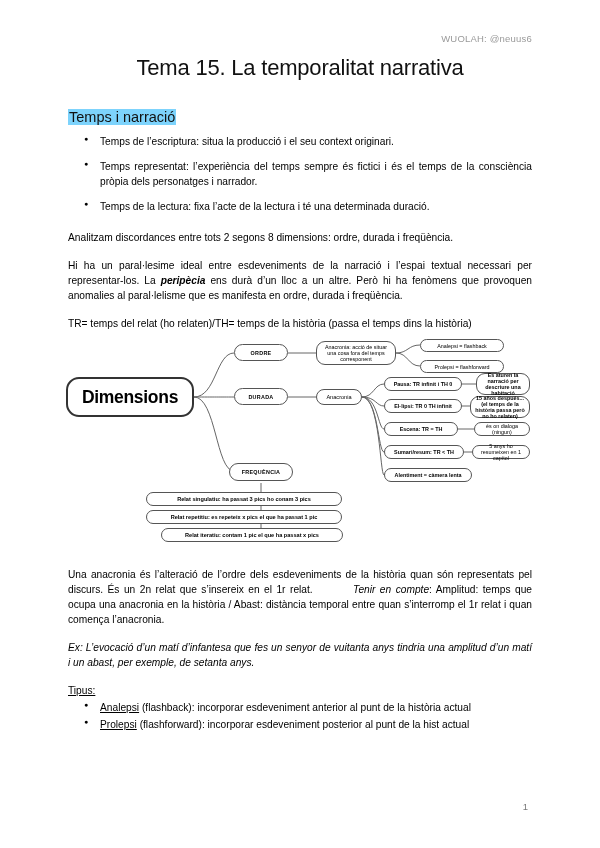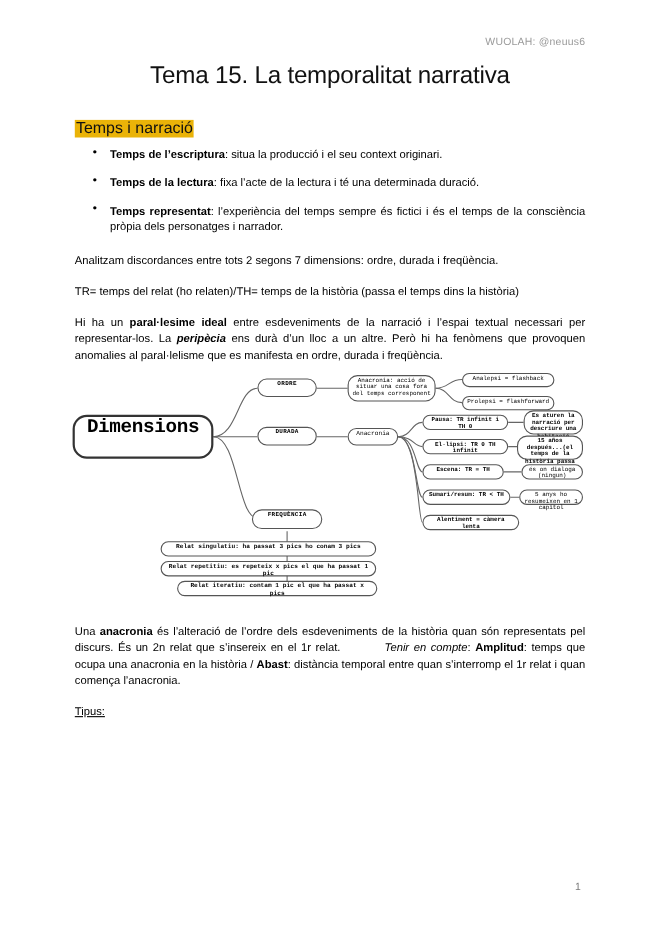--- a/index.html
+++ b/index.html
@@ -38,21 +38,21 @@
     text-align: center;
     letter-spacing: -0.2px;
     color: #111;
   }
   h2.section-title {
     margin: 28px 0 10px 0;
     font-size: 14.5px;
     font-weight: 400;
     color: #111;
     display: inline-block;
-    background: #eab308;
+    background: #7dd3fc;
     padding: 0 1px;
   }
   ul.bullets {
     margin: 0;
     padding-left: 30px;
     list-style: none;
   }
   ul.bullets > li {
     position: relative;
     font-size: 10.2px;
@@ -64,21 +64,21 @@
   ul.bullets > li::before {
     content: "\25CF";
     position: absolute;
     left: -14px;
     top: -1px;
     font-size: 7px;
   }
   ul.bullets.tight > li {
     margin-bottom: 3px;
   }
-  b, strong { font-weight: bold; }
+  b, strong { font-weight: normal; }
   .sep-line {
     font-size: 10.2px;
     letter-spacing: -0.5px;
     line-height: 0.8;
     margin: 8px 0 4px 0;
     color: #000;
     white-space: nowrap;
     overflow: hidden;
     height: 11px;
   }
@@ -102,27 +102,26 @@
     left: -2px;
   }
   .diagram svg { position: absolute; top: 0; left: 0; }
   .node {
     position: absolute;
     box-sizing: border-box;
     border: 1px solid #555;
     border-radius: 9px;
     background: #ffffff;
     display: flex;
-    align-items: flex-start;
+    align-items: center;
     justify-content: center;
     text-align: center;
     line-height: 1.12;
     padding: 1px 3px;
     color: #000;
-    font-family: Liberation Mono, monospace;
   }
   .node.root {
     border: 2px solid #333;
     border-radius: 13px;
     font-size: 17.5px;
     font-weight: bold;
     letter-spacing: -0.3px;
   }
   .node.lvl1 {
     font-size: 5.4px;
@@ -151,34 +150,34 @@
 
   <h1 class="doc-title">Tema 15. La temporalitat narrativa</h1>
 
   <h2 class="section-title">Temps i narració</h2>
 
   <ul class="bullets">
     <li>
       <b>Temps de l’escriptura</b><span>: situa la producció i el seu context originari.</span>
     </li>
     <li>
+      <b>Temps representat</b><span>: l’experiència del temps sempre és fictici i és el temps de la consciència pròpia dels personatges i narrador.</span>
+    </li>
+    <li>
       <b>Temps de la lectura</b><span>: fixa l’acte de la lectura i té una determinada duració.</span>
     </li>
-    <li>
-      <b>Temps representat</b><span>: l’experiència del temps sempre és fictici i és el temps de la consciència pròpia dels personatges i narrador.</span>
-    </li>
   </ul>
 
 
 
-  <p class="para first">Analitzam discordances entre tots 2 segons 7 dimensions: ordre, durada i freqüència.</p>
+  <p class="para first">Analitzam discordances entre tots 2 segons 8 dimensions: ordre, durada i freqüència.</p>
+
+  <p class="para"><span>Hi ha un </span><b>paral·lesime ideal</b><span> entre esdeveniments de la narració i l’espai textual necessari per representar-los. La </span><span class="bi">peripècia</span><span> ens durà d’un lloc a un altre. Però hi ha fenòmens que provoquen anomalies al paral·lelisme que es manifesta en ordre, durada i freqüència.</span></p>
 
   <p class="para">TR= temps del relat (ho relaten)/TH= temps de la història (passa el temps dins la història)</p>
-
-  <p class="para"><span>Hi ha un </span><b>paral·lesime ideal</b><span> entre esdeveniments de la narració i l’espai textual necessari per representar-los. La </span><span class="bi">peripècia</span><span> ens durà d’un lloc a un altre. Però hi ha fenòmens que provoquen anomalies al paral·lelisme que es manifesta en ordre, durada i freqüència.</span></p>
 
   
   <div class="diagram">
     <svg width="464" height="215" viewBox="0 0 464 215">
       <g fill="none" stroke="#666" stroke-width="1">
 
         <path d="M128,58 C150,58 150,14 168,14"></path>
         <path d="M128,58 C150,58 152,58 168,58"></path>
         <path d="M128,58 C150,58 150,132 168,132"></path>
 
@@ -274,20 +273,27 @@
       <span>Relat repetitiu: es repeteix x pics el que ha passat 1 pic</span>
     </div>
     <div class="node freq" style="left:95px; top:189px; width:182px; height:14px;">
       <span>Relat iteratiu: contam 1 pic el que ha passat x pics</span>
     </div>
   </div>
   
 
   <p class="para" style="margin-top:14px;"><span>Una </span><b>anacronia</b><span> és l’alteració de l’ordre dels esdeveniments de la història quan són representats pel discurs. És un 2n relat que s’insereix en el 1r relat. </span><span class="it">Tenir en compte</span><span>: </span><b>Amplitud</b><span>: temps que ocupa una anacronia en la història / </span><b>Abast</b><span>: distància temporal entre quan s’interromp el 1r relat i quan comença l’anacronia.</span></p>
 
+  <p class="para it">Ex: L’evocació d’un matí d’infantesa que fes un senyor de vuitanta anys tindria una amplitud d’un matí i un abast, per exemple, de setanta anys.</p>
 
   <p class="para u" style="display:inline-block;">Tipus:</p>
 
   <ul class="bullets tight" style="margin-top:2px;">
+    <li>
+      <b class="u">Analepsi</b><span> (flashback): incorporar esdeveniment anterior al punt de la història actual</span>
+    </li>
+    <li>
+      <b class="u">Prolepsi</b><span> (flashforward): incorporar esdeveniment posterior al punt de la hist actual</span>
+    </li>
   </ul>
 
   <div class="page-number">1</div>
 </div>
 
 </body></html>

